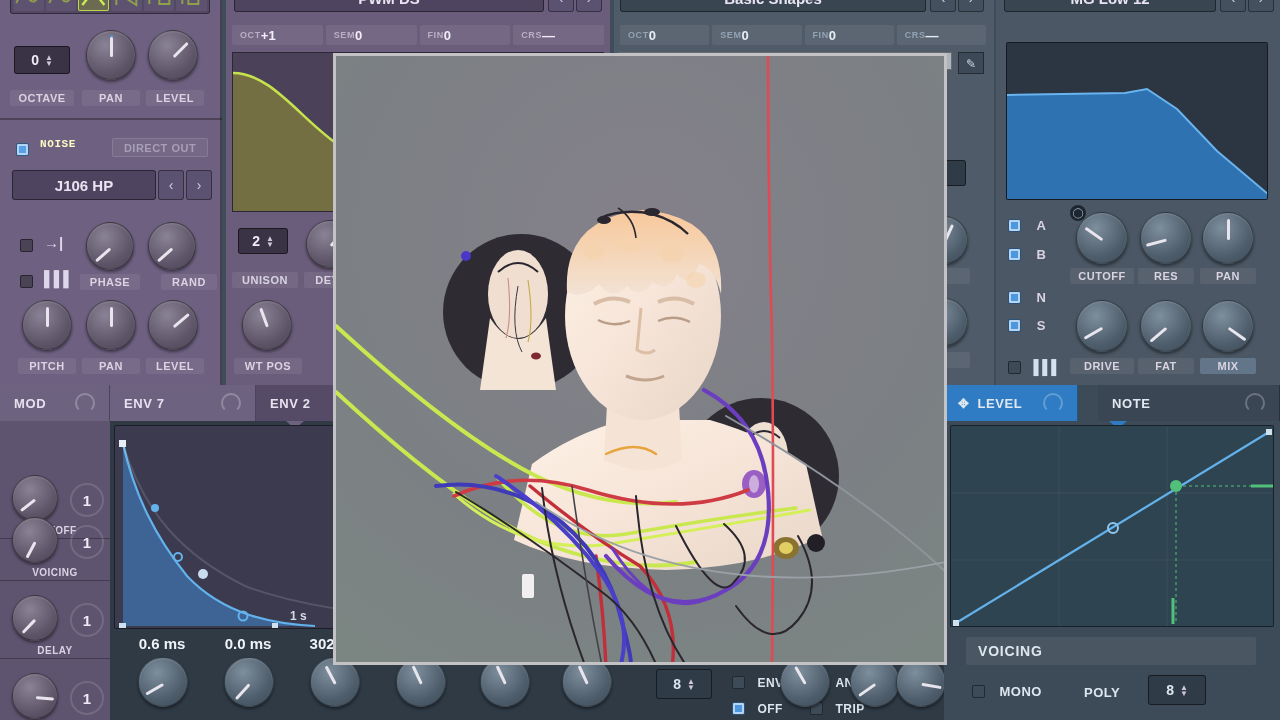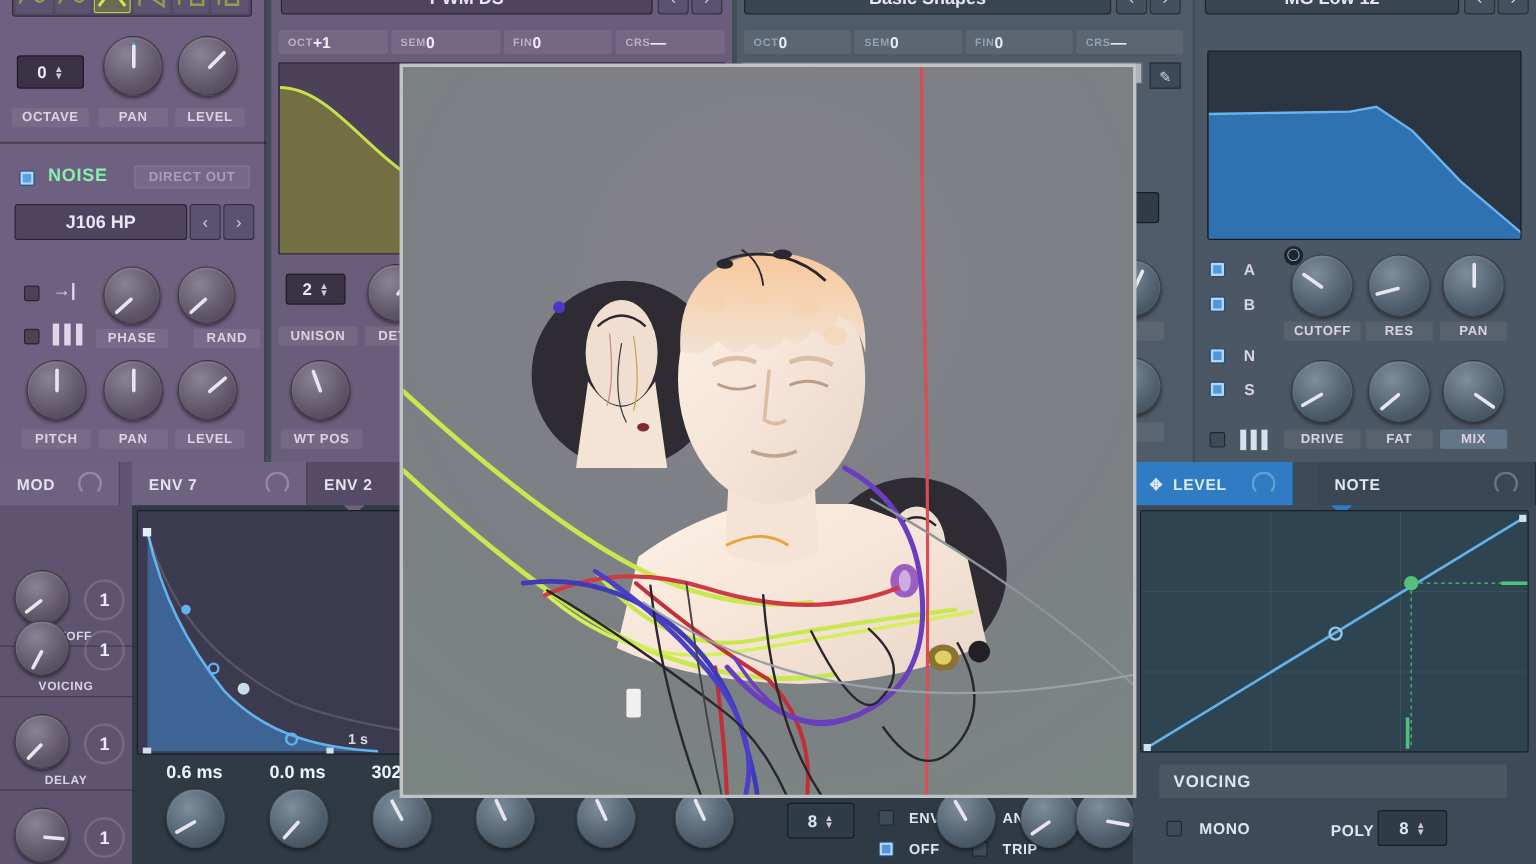--- a/index.html
+++ b/index.html
@@ -171,21 +171,21 @@
     <div class="lbl pill" style="position:absolute;left:82px;top:90px;width:58px;">PAN</div>
 
     <div class="knob" style="position:absolute;left:148px;top:30px;width:50px;height:50px;">
       <div class="ptr" style="transform:rotate(45deg);"></div>
     </div>
     <div class="lbl pill" style="position:absolute;left:146px;top:90px;width:58px;">LEVEL</div>
 
     <div style="position:absolute;left:0;top:118px;width:222px;height:2px;background:rgba(0,0,0,.3);"></div>
 
     <div style="position:absolute;left:16px;top:140px;"><span class="chk on"></span></div>
-    <div style="position:absolute;left:40px;top:138px;font-size:15px;font-weight:bold;color:#86efac;letter-spacing:.6px;">NOISE</div>
+    <div style="position:absolute;left:40px;top:138px;font-size:11px;font-weight:bold;color:#fef9c3;letter-spacing:.6px;font-family:Liberation Mono, monospace;">NOISE</div>
     <div class="lbl" style="position:absolute;left:112px;top:138px;width:96px;height:19px;line-height:19px;background:rgba(255,255,255,.06);border:1px solid rgba(255,255,255,.12);border-radius:2px;color:#a79fb7;">DIRECT OUT</div>
 
     <div class="namefield" style="position:absolute;left:12px;top:170px;width:144px;height:30px;">J106 HP</div>
     <div class="arrowbtn" style="position:absolute;left:158px;top:170px;height:30px;">‹</div>
     <div class="arrowbtn" style="position:absolute;left:186px;top:170px;height:30px;">›</div>
 
     <div style="position:absolute;left:20px;top:236px;">
       <span class="chk"></span>
     </div>
     <div style="position:absolute;left:44px;top:234px;color:#ded7ea;font-size:15px;font-weight:bold;">→|</div>
@@ -376,21 +376,21 @@
 
     <div class="knob blue" style="position:absolute;left:206px;top:300px;width:52px;height:52px;">
         <div class="ptr" style="transform:rotate(125deg);"></div>
       </div>
     <div class="lbl" style="position:absolute;left:204px;top:358px;width:56px;background:rgba(160,200,235,.28);border-radius:2px;padding:2px 0;">MIX</div>
   </div>
 
   <div id="bottom">
 
     <div id="modpanel">
-      <div class="tab active" style="width:100px;">
+      <div class="tab active" style="width:110px;">
         <span>MOD</span>
         <span class="tabknob"></span>
       </div>
       <div class="modrow" style="top:40px;">
         <div class="knob" style="position:absolute;left:12px;top:14px;width:46px;height:46px;">
             <div class="ptr" style="transform:rotate(-128deg);"></div>
           </div>
         <div class="modnum">1</div>
         <div class="lbl modlabel">CUTOFF</div>
       </div>
@@ -556,21 +556,21 @@
         </svg>
       </div>
 
       <div style="position:absolute;left:22px;top:252px;width:290px;height:28px;line-height:28px;padding-left:12px;
                   background:rgba(255,255,255,.07);border-radius:2px;color:#dde7f0;font-weight:bold;font-size:14px;letter-spacing:.8px;">VOICING</div>
 
       <div style="position:absolute;left:28px;top:297px;">
         <span class="chk blue"></span>
         <span class="lbl" style="display:inline-block;margin-left:10px;font-size:13px;color:#dde7f0;">MONO</span>
       </div>
-      <div class="lbl" style="position:absolute;left:140px;top:300px;font-size:13px;color:#dde7f0;margin-left:25px;">POLY</div>
+      <div class="lbl" style="position:absolute;left:140px;top:300px;font-size:13px;color:#dde7f0;">POLY</div>
       <div class="stepper blue" style="position:absolute;left:204px;top:290px;width:58px;height:30px;">
         <span>8</span>
         <span class="spin">
             <span>▲</span>
             <span>▼</span>
           </span>
       </div>
     </div>
   </div>
 

